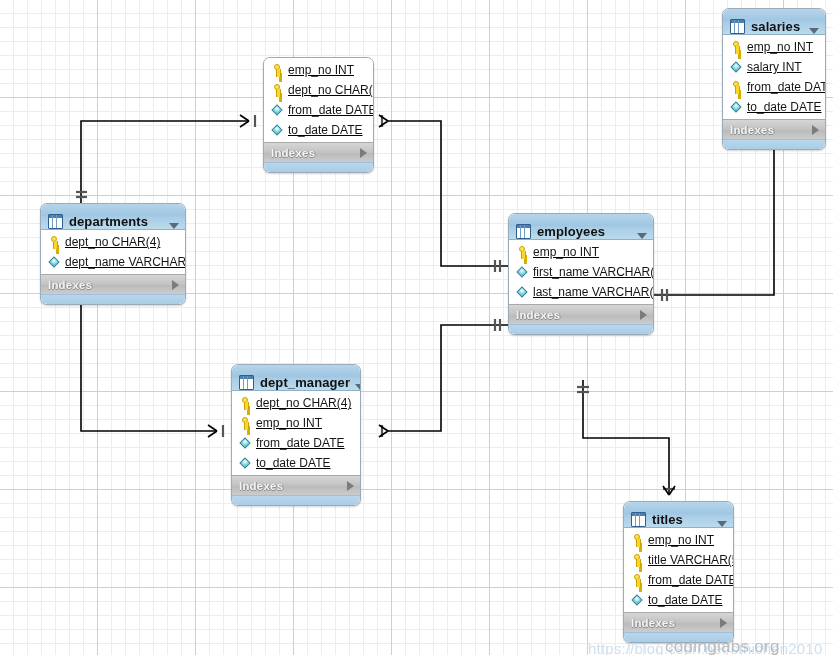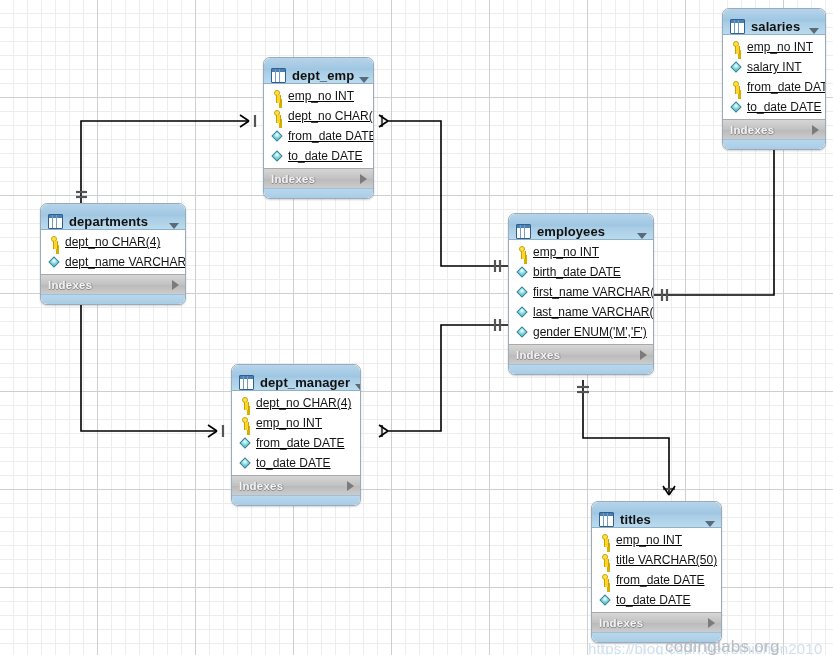--- a/index.html
+++ b/index.html
@@ -225,25 +225,20 @@
       <path d="M583,380 L583,438 L669,438 L669,495"></path>
       <line class="bar" x1="577" y1="387" x2="589" y2="387"></line>
       <line class="bar" x1="577" y1="392" x2="589" y2="392"></line>
       <line class="bar" x1="663" y1="489" x2="675" y2="489"></line>
       <path class="foot" d="M669,495 L663,486 M669,495 L675,486"></path>
     </g>
   </svg>
 
   <div id="tables-layer">
       <div class="tbl" style="left: 263px; top: 57px; width: 111px;">
-        <div class="tbl-head">
-          <span class="tbl-icon"></span>
-          <span class="tbl-title">dept_emp</span>
-          <span class="caret"></span>
-        </div>
         <div class="tbl-cols">
           <div class="col">
             <span class="col-ico ico-key"></span>
             <span>emp_no INT</span>
           </div>
           <div class="col">
             <span class="col-ico ico-key"></span>
             <span>dept_no CHAR(4)</span>
           </div>
           <div class="col">
@@ -289,33 +284,25 @@
           <span class="tbl-title">employees</span>
           <span class="caret"></span>
         </div>
         <div class="tbl-cols">
           <div class="col">
             <span class="col-ico ico-key"></span>
             <span>emp_no INT</span>
           </div>
           <div class="col">
             <span class="col-ico ico-dia"></span>
-            <span>birth_date DATE</span>
-          </div>
-          <div class="col">
-            <span class="col-ico ico-dia"></span>
             <span>first_name VARCHAR(14)</span>
           </div>
           <div class="col">
             <span class="col-ico ico-dia"></span>
             <span>last_name VARCHAR(16)</span>
-          </div>
-          <div class="col">
-            <span class="col-ico ico-dia"></span>
-            <span>gender ENUM('M','F')</span>
           </div>
         </div>
         <div class="tbl-idx">
           <span class="idx-label">Indexes</span>
           <span class="idx-arrow"></span>
         </div>
         <div class="tbl-foot"></div>
       </div>
       <div class="tbl" style="left: 722px; top: 8px; width: 104px;">
         <div class="tbl-head">
@@ -370,21 +357,21 @@
             <span class="col-ico ico-dia"></span>
             <span>to_date DATE</span>
           </div>
         </div>
         <div class="tbl-idx">
           <span class="idx-label">Indexes</span>
           <span class="idx-arrow"></span>
         </div>
         <div class="tbl-foot"></div>
       </div>
-      <div class="tbl" style="left: 591px; top: 501px; width: 131px;">
+      <div class="tbl" style="left: 623px; top: 501px; width: 111px;">
         <div class="tbl-head">
           <span class="tbl-icon"></span>
           <span class="tbl-title">titles</span>
           <span class="caret"></span>
         </div>
         <div class="tbl-cols">
           <div class="col">
             <span class="col-ico ico-key"></span>
             <span>emp_no INT</span>
           </div>

